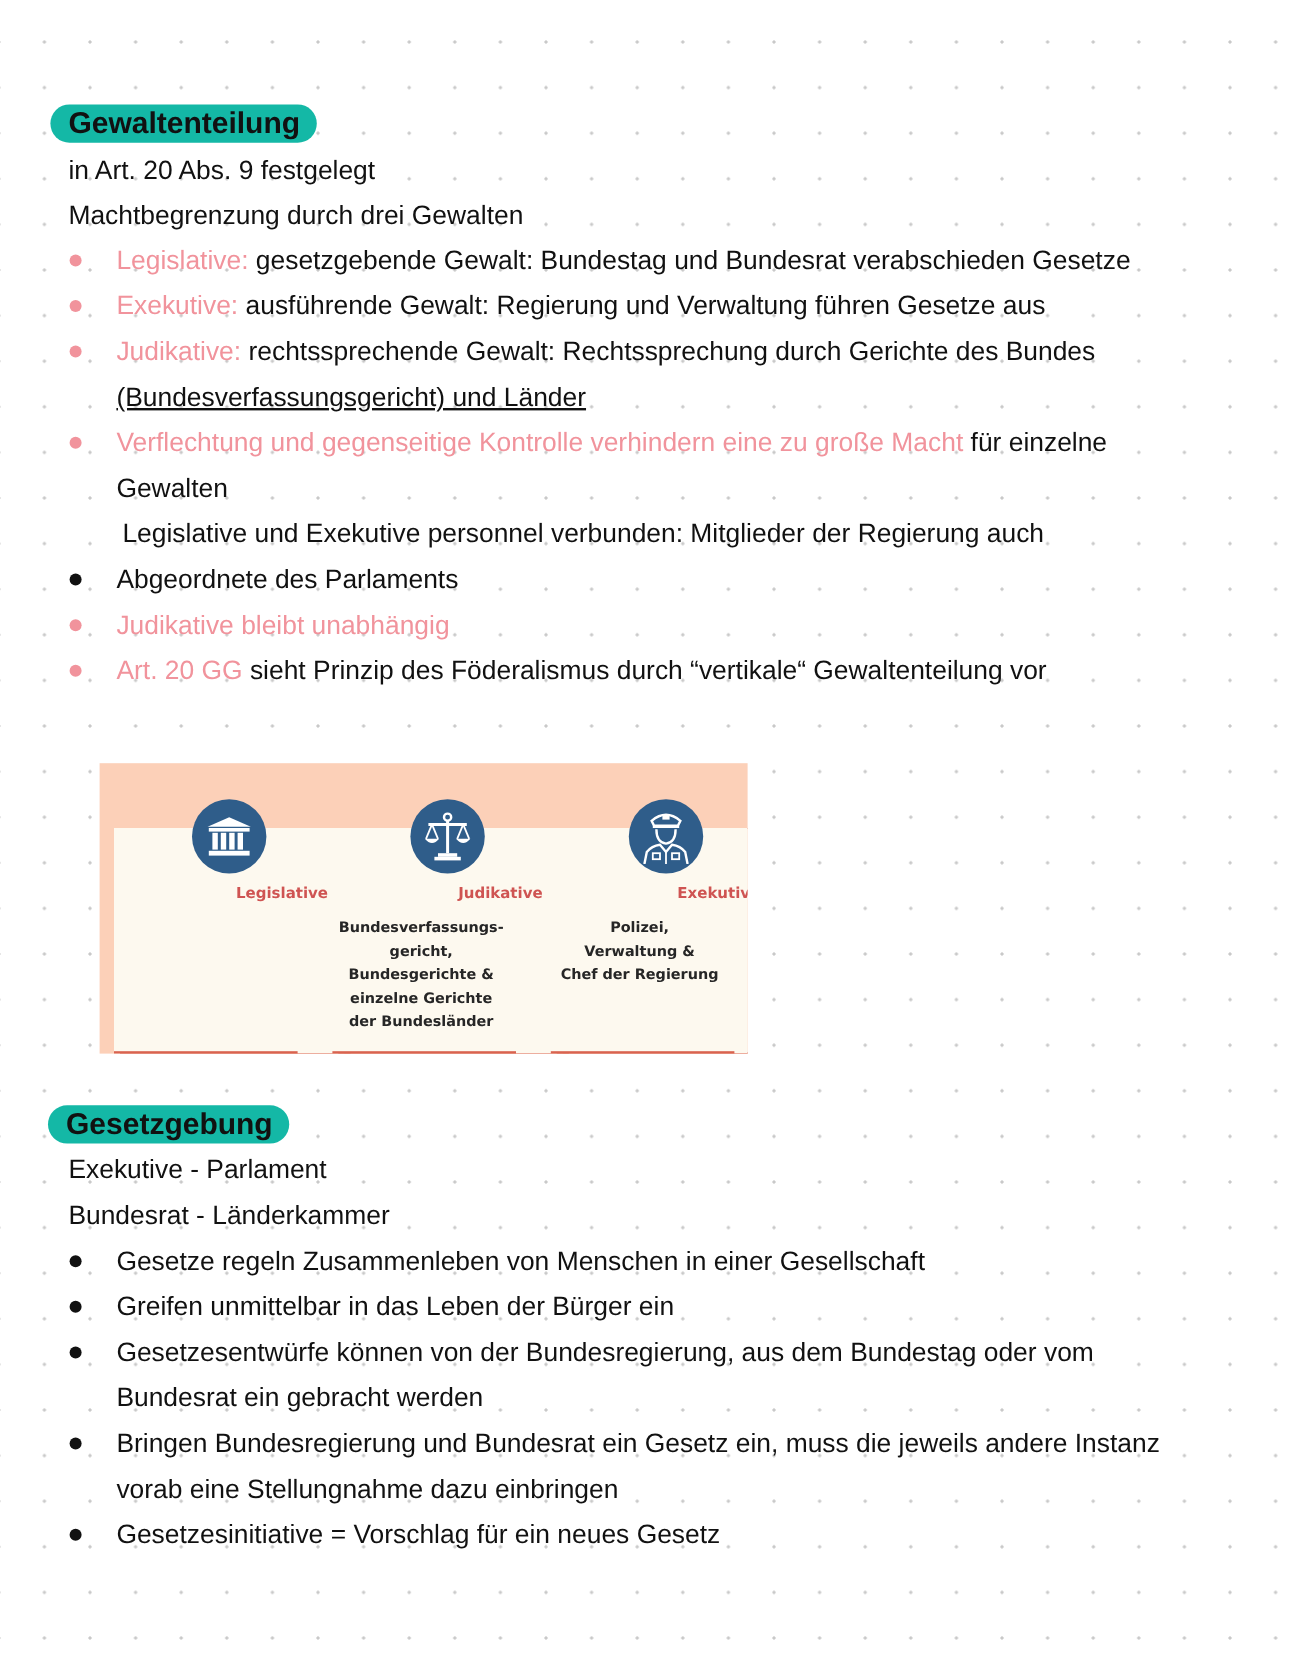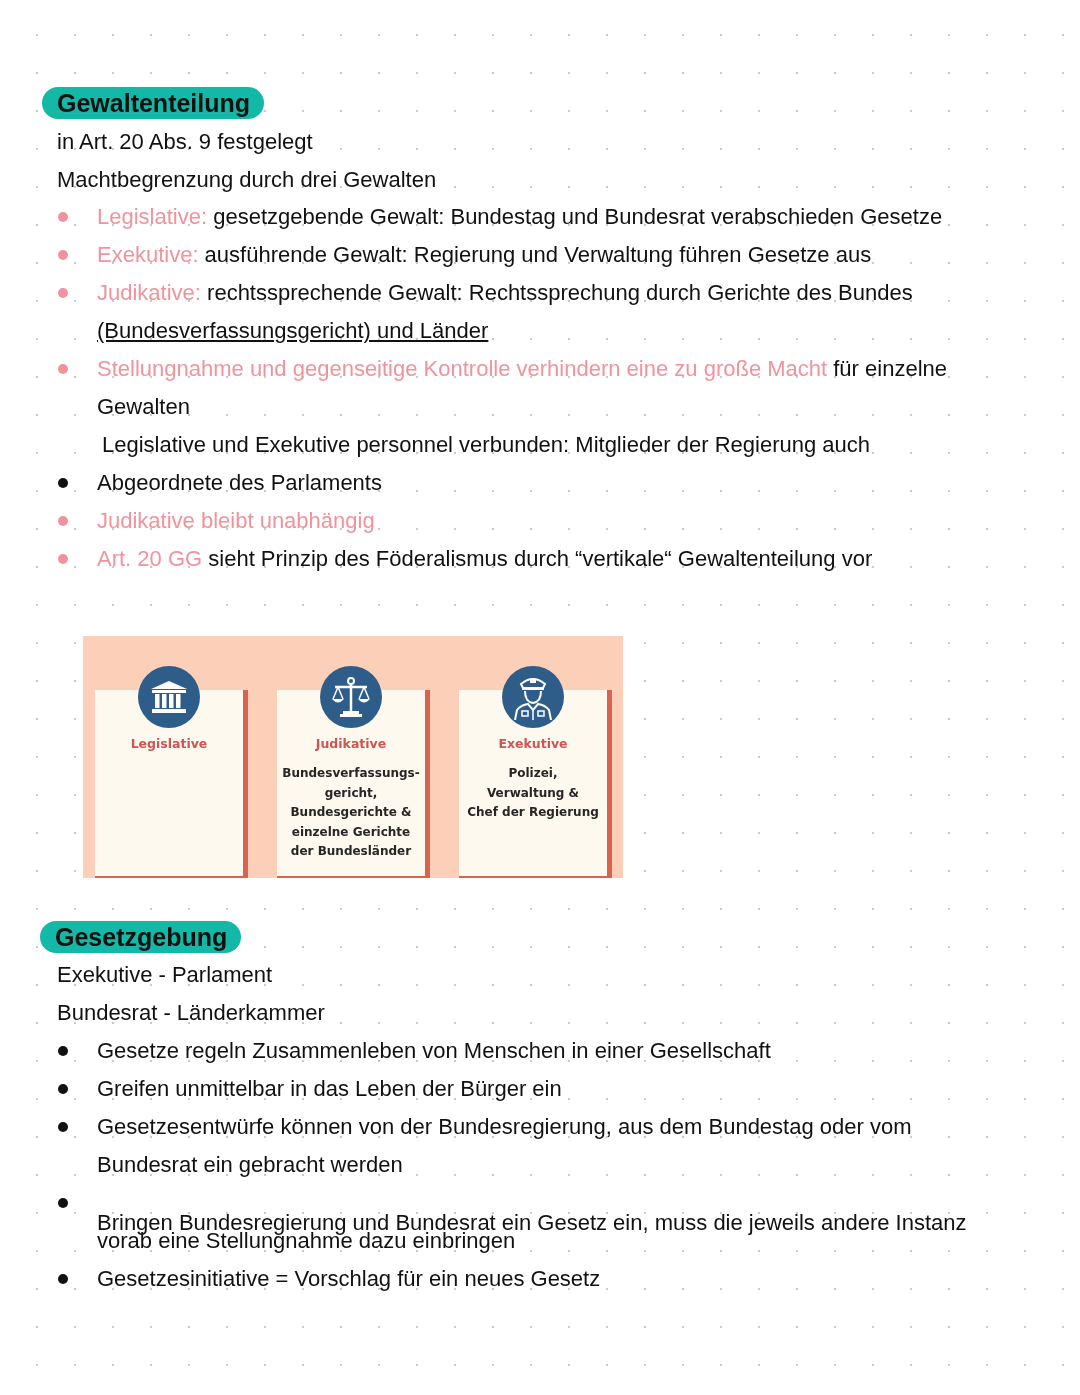--- a/index.html
+++ b/index.html
@@ -71,20 +71,21 @@
       box-sizing: border-box;
       text-indent: 22px;
     }
     .card {
       position: absolute;
       top: 54px;
       width: 148px;
       height: 188px;
       background: #fdf9ef;
       box-shadow: 5px 0 0 #d9634f, 5px 4px 0 #d9634f;
+      padding-left: 44px;
     }
     .card-bottom {
       position: absolute;
       left: 0; bottom: -4px; width: 153px; height: 6px;
       background: #d9634f;
     }
     .card-icon {
       position: absolute;
       top: -24px;
       left: 50%;
@@ -140,21 +141,21 @@
 </div>
 
 <span class="bullet pink" style="top:288px;"></span>
 <div class="line bullet-text" style="top:278px;">
   <span class="pink-text">Judikative:</span><span> rechtssprechende Gewalt: Rechtssprechung durch Gerichte des Bundes</span>
 </div>
 <div class="line cont" style="top:316px;text-decoration:underline;">(Bundesverfassungsgericht) und Länder</div>
 
 <span class="bullet pink" style="top:364px;"></span>
 <div class="line bullet-text" style="top:354px;">
-  <span class="pink-text">Stellungnahme und gegenseitige Kontrolle verhindern eine zu große Macht</span><span> für einzelne</span>
+  <span class="pink-text">Verflechtung und gegenseitige Kontrolle verhindern eine zu große Macht</span><span> für einzelne</span>
 </div>
 <div class="line cont" style="top:392px;">Gewalten</div>
 
 <div class="line" style="left:102px; top:430px;">Legislative und Exekutive personnel verbunden: Mitglieder der Regierung auch</div>
 
 <span class="bullet" style="top:478px;"></span>
 <div class="line bullet-text" style="top:468px;">Abgeordnete des Parlaments</div>
 
 <span class="bullet pink" style="top:516px;"></span>
 <div class="line bullet-text pink-text" style="top:506px;">Judikative bleibt unabhängig</div>
@@ -237,17 +238,17 @@
 <div class="line bullet-text" style="top:1036px;">Gesetze regeln Zusammenleben von Menschen in einer Gesellschaft</div>
 
 <span class="bullet" style="top:1084px;"></span>
 <div class="line bullet-text" style="top:1074px;">Greifen unmittelbar in das Leben der Bürger ein</div>
 
 <span class="bullet" style="top:1122px;"></span>
 <div class="line bullet-text" style="top:1112px;">Gesetzesentwürfe können von der Bundesregierung, aus dem Bundestag oder vom</div>
 <div class="line cont" style="top:1150px;">Bundesrat ein gebracht werden</div>
 
 <span class="bullet" style="top:1198px;"></span>
-<div class="line bullet-text" style="top:1188px;margin-top:20px;">Bringen Bundesregierung und Bundesrat ein Gesetz ein, muss die jeweils andere Instanz</div>
+<div class="line bullet-text" style="top:1188px;">Bringen Bundesregierung und Bundesrat ein Gesetz ein, muss die jeweils andere Instanz</div>
 <div class="line cont" style="top:1226px;">vorab eine Stellungnahme dazu einbringen</div>
 
 <span class="bullet" style="top:1274px;"></span>
 <div class="line bullet-text" style="top:1264px;">Gesetzesinitiative = Vorschlag für ein neues Gesetz</div>
 
 </body></html>

